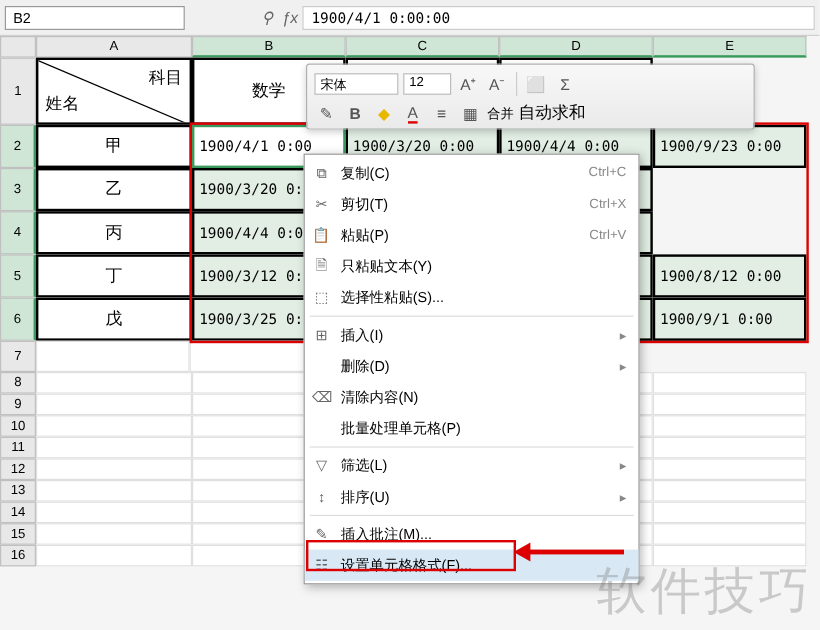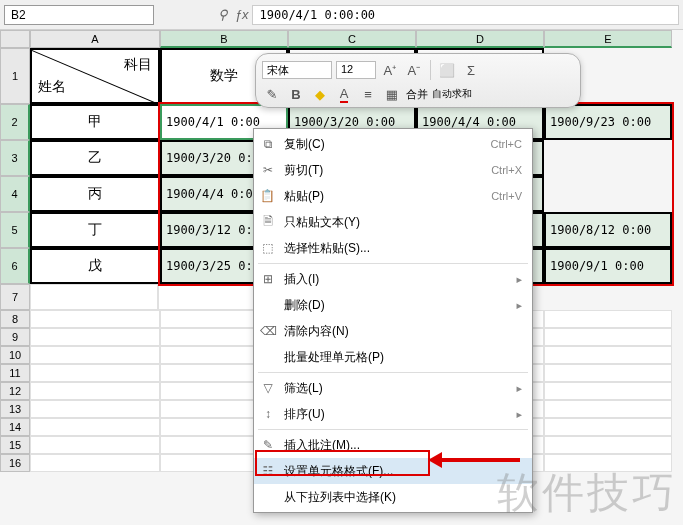--- a/index.html
+++ b/index.html
@@ -27,21 +27,21 @@
 .a1-name { position: absolute; left: 6px; bottom: 6px; font-size: 14px; font-family: "SimSun"; }
 .a1-subj { position: absolute; right: 6px; top: 6px; font-size: 14px; font-family: "SimSun"; }
 .hcell { width: 128px; height: 56px; border: 2px solid #000; background: #fff; display: flex; align-items: center; justify-content: center; font-size: 14px; font-family: "SimSun"; }
 .dcell { width: 130px; height: 36px; border: 2px solid #000; background: #fff; display: flex; align-items: center; justify-content: center; font-size: 14px; font-family: "SimSun"; }
 .vcell { width: 128px; height: 36px; border: 2px solid #000; background: #e2eee4; font-family: monospace; font-size: 12px; display: flex; align-items: center; padding: 0 4px; white-space: nowrap; overflow: hidden; }
 .vcell.active { background: #fff; border: 2px solid #3a9a5c; }
 .redbox { position: absolute; border: 2px solid #d00; pointer-events: none; }
 .note { width: 260px; height: 26px; padding: 4px; font-size: 13px; font-family: "SimSun"; display:flex; align-items:center; }
 .ecell { width: 128px; background:#fff; border:1px solid #e0e0e0; }
 .eA { width:130px; }
-.minitb { position: absolute; left: 255px; top: 53px; width: 326px; height: 55px; background: linear-gradient(#f8f8f8,#eaeaea); border: 1px solid #b0b0b0; border-radius: 13px; box-shadow: 0 2px 6px rgba(0,0,0,0.2); padding: 4px 6px; z-index: 5; }
+.minitb { position: absolute; left: 255px; top: 53px; width: 374px; height: 55px; background: linear-gradient(#f8f8f8,#eaeaea); border: 1px solid #b0b0b0; border-radius: 3px; box-shadow: 0 2px 6px rgba(0,0,0,0.2); padding: 4px 6px; z-index: 5; }
 .mtrow { display: flex; align-items: center; gap: 4px; height: 24px; }
 .fontbox { border: 1px solid #bbb; background: #fff; padding: 1px 4px; font-size: 11px; height: 18px; }
 .ffont { width: 70px; } .fsize { width: 40px; }
 .tbbtn { width: 20px; height: 20px; display: flex; align-items: center; justify-content: center; color: #555; font-size: 13px; }
 .divv { width:1px; height:20px; background:#ccc; margin:0 2px; }
 .ctxmenu { position: absolute; left: 253px; top: 128px; width: 280px; background: #fff; border: 1px solid #999; box-shadow: 2px 2px 8px rgba(0,0,0,0.3); z-index: 10; padding: 2px 0; }
 .mitem { display: flex; align-items: center; height: 26px; padding: 0 10px 0 30px; position: relative; font-size: 12px; }
 .micon { position: absolute; left: 6px; width: 16px; text-align: center; color: #666; font-size: 12px; }
 .msc { margin-left: auto; color: #888; font-size: 11px; }
 .msep { height: 1px; background: #ddd; margin: 2px 4px; }
@@ -222,21 +222,21 @@
     <div class="tbbtn">
         <b>B</b>
       </div>
     <div class="tbbtn" style="color:#e6b800">◆</div>
     <div class="tbbtn">
         <span style="border-bottom:2px solid #d00">A</span>
       </div>
     <div class="tbbtn">≡</div>
     <div class="tbbtn">▦</div>
     <span style="font-size:11px">合并</span>
-    <span style="font-size:10px">自动求和</span>
+    <span style="font-size:14px">自动求和</span>
   </div>
 </div>
 
 <div class="ctxmenu">
   <div class="mitem">
       <span class="micon">⧉</span>
       <span>复制(C)</span>
       <span class="msc">Ctrl+C</span>
     </div>
   <div class="mitem">
@@ -287,23 +287,20 @@
     </div>
   <div class="msep"></div>
   <div class="mitem">
       <span class="micon">✎</span>
       <span>插入批注(M)...</span>
     </div>
   <div class="mitem hl">
       <span class="micon">☷</span>
       <span>设置单元格格式(F)...</span>
     </div>
-  <div class="mitem">
-      <span>从下拉列表中选择(K)</span>
-    </div>
 </div>
 
 <div class="redbox" style="left:255px; top:450px; width:175px; height:26px; z-index:15;"></div>
 
 <div class="arrow">
   <div class="arrow-line"></div>
   <div class="arrow-head"></div>
 </div>
 
 <div class="watermark">软件技巧</div>

